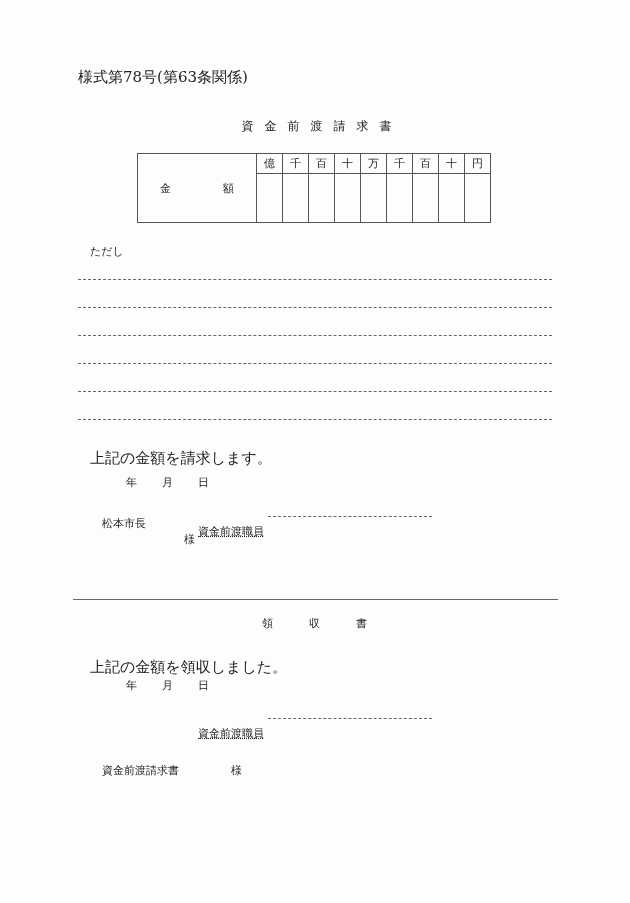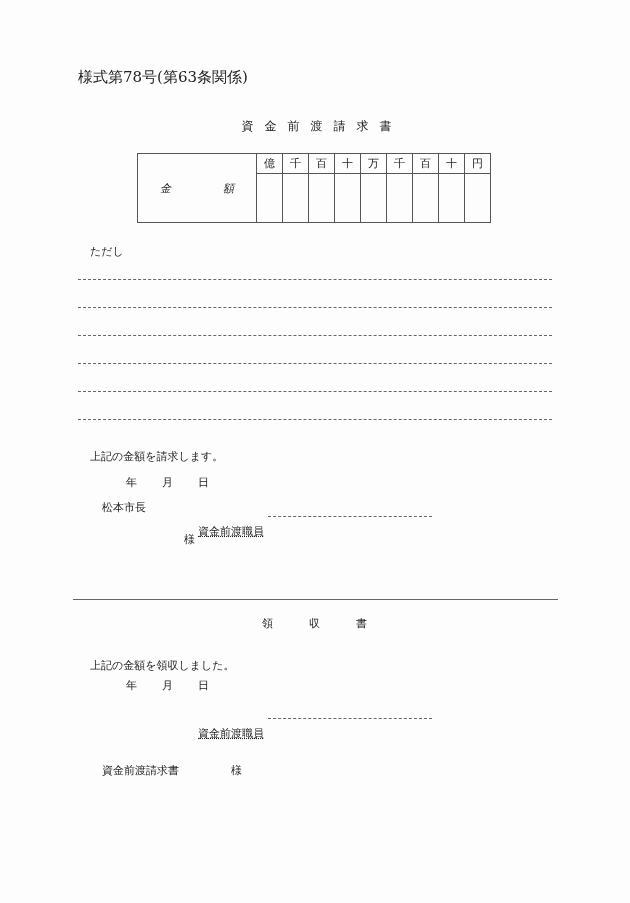--- a/index.html
+++ b/index.html
@@ -5,32 +5,32 @@
   html, body { margin:0; padding:0; }
   body {
     width:630px; height:903px; background:#fdfdfd; position:relative; overflow:hidden;
     font-family:"DejaVu Serif","Liberation Serif",serif; color:#222;
   }
   .abs { position:absolute; white-space:nowrap; }
   .form-no { left:78px; top:68px; font-size:15px; }
   .title { left:0; width:630px; top:118px; text-align:center; font-size:12px; letter-spacing:11px; padding-left:14px; box-sizing:border-box;}
   table.amt { position:absolute; left:137px; top:153px; border-collapse:collapse; }
   table.amt td { border:1px solid #555; padding:0; text-align:center; font-size:11px; }
-  table.amt td.label { width:118px; height:68px;font-style:italic; }
+  table.amt td.label { width:118px; height:68px; }
   table.amt td.label span { display:inline-block; }
   table.amt td.dh { width:25px; height:19px; }
   table.amt td.dv { width:25px; height:47px; }
   .label-gap { display:inline-block; width:52px; }
   .tadashi { left:90px; top:244px; font-size:11px; }
   .dash { position:absolute; left:78px; width:474px; height:0; border-top:1px dashed #666; }
-  .sentence { left:90px; top:449px; font-size:11px; }
+  .sentence { left:90px; top:449px; font-size:15px; }
   .date { top:475px; font-size:11px; }
   .officer { left:198px; top:505px; font-size:11px; text-decoration:underline; text-decoration-style:dotted;margin-top:19px; }
   .officer-line { position:absolute; left:268px; top:516px; width:164px; border-top:1px dashed #666; }
-  .addressee { left:102px; top:500px; font-size:11px; }
+  .addressee { left:102px; top:516px; font-size:11px; }
   .sama { font-size:11px; }
   .divider { position:absolute; left:73px; top:599px; width:485px; border-top:1px solid #666; }
   .r-title { top:616px; font-size:11px; }
 </style>
 </head>
 <body>
 
 <div class="abs form-no">様式第78号(第63条関係)</div>
 
 <div class="abs title">資金前渡請求書</div>

